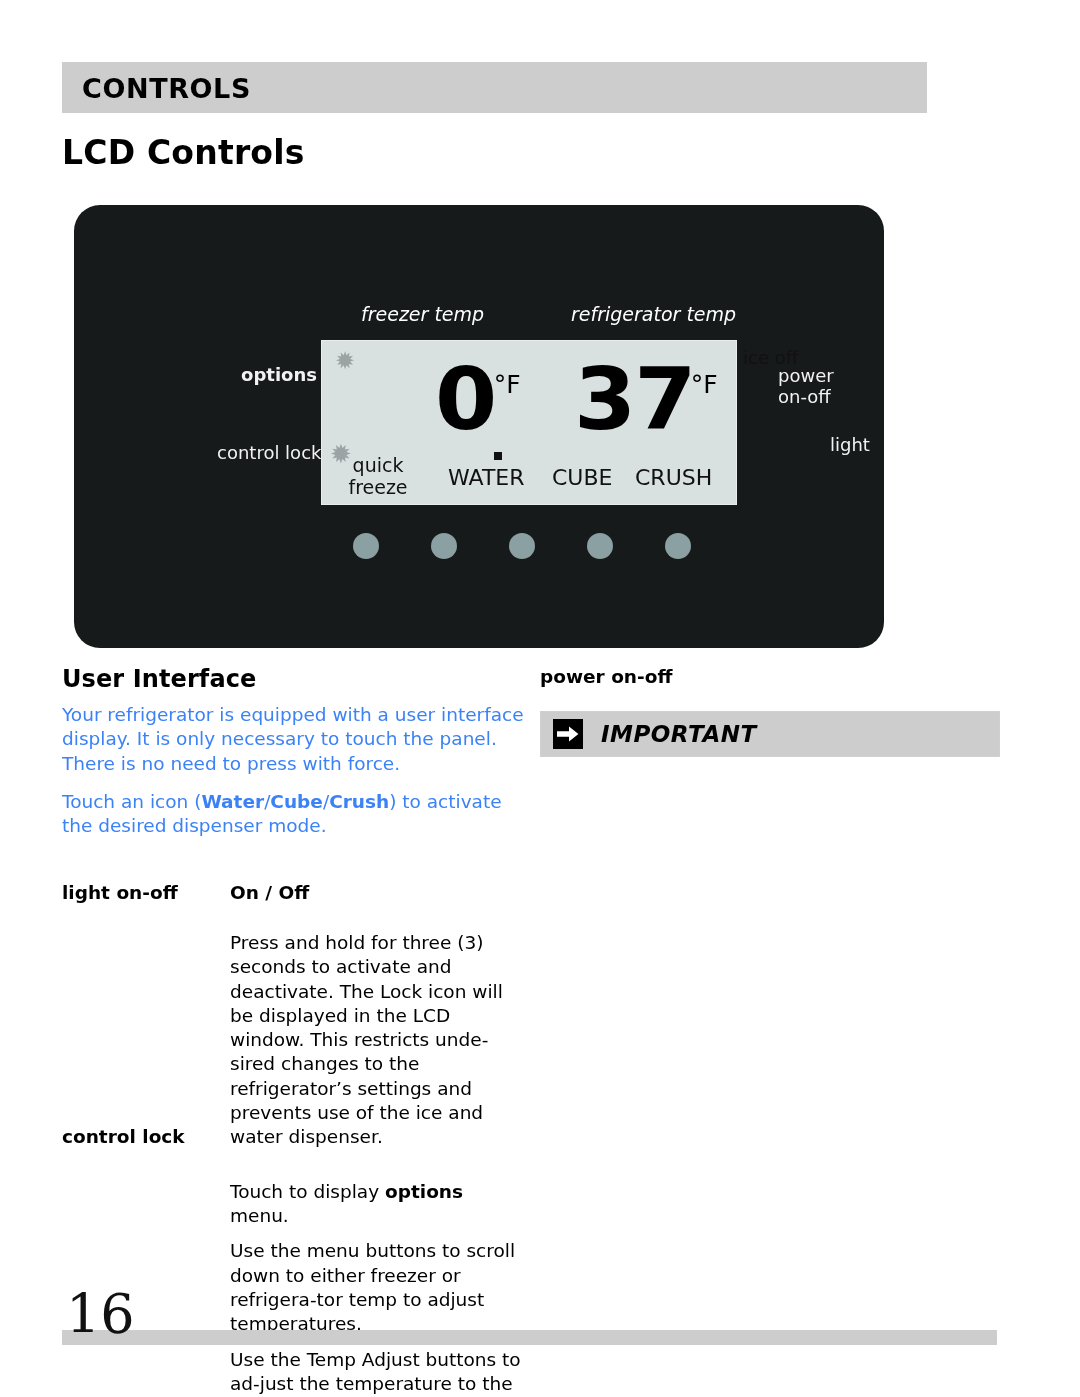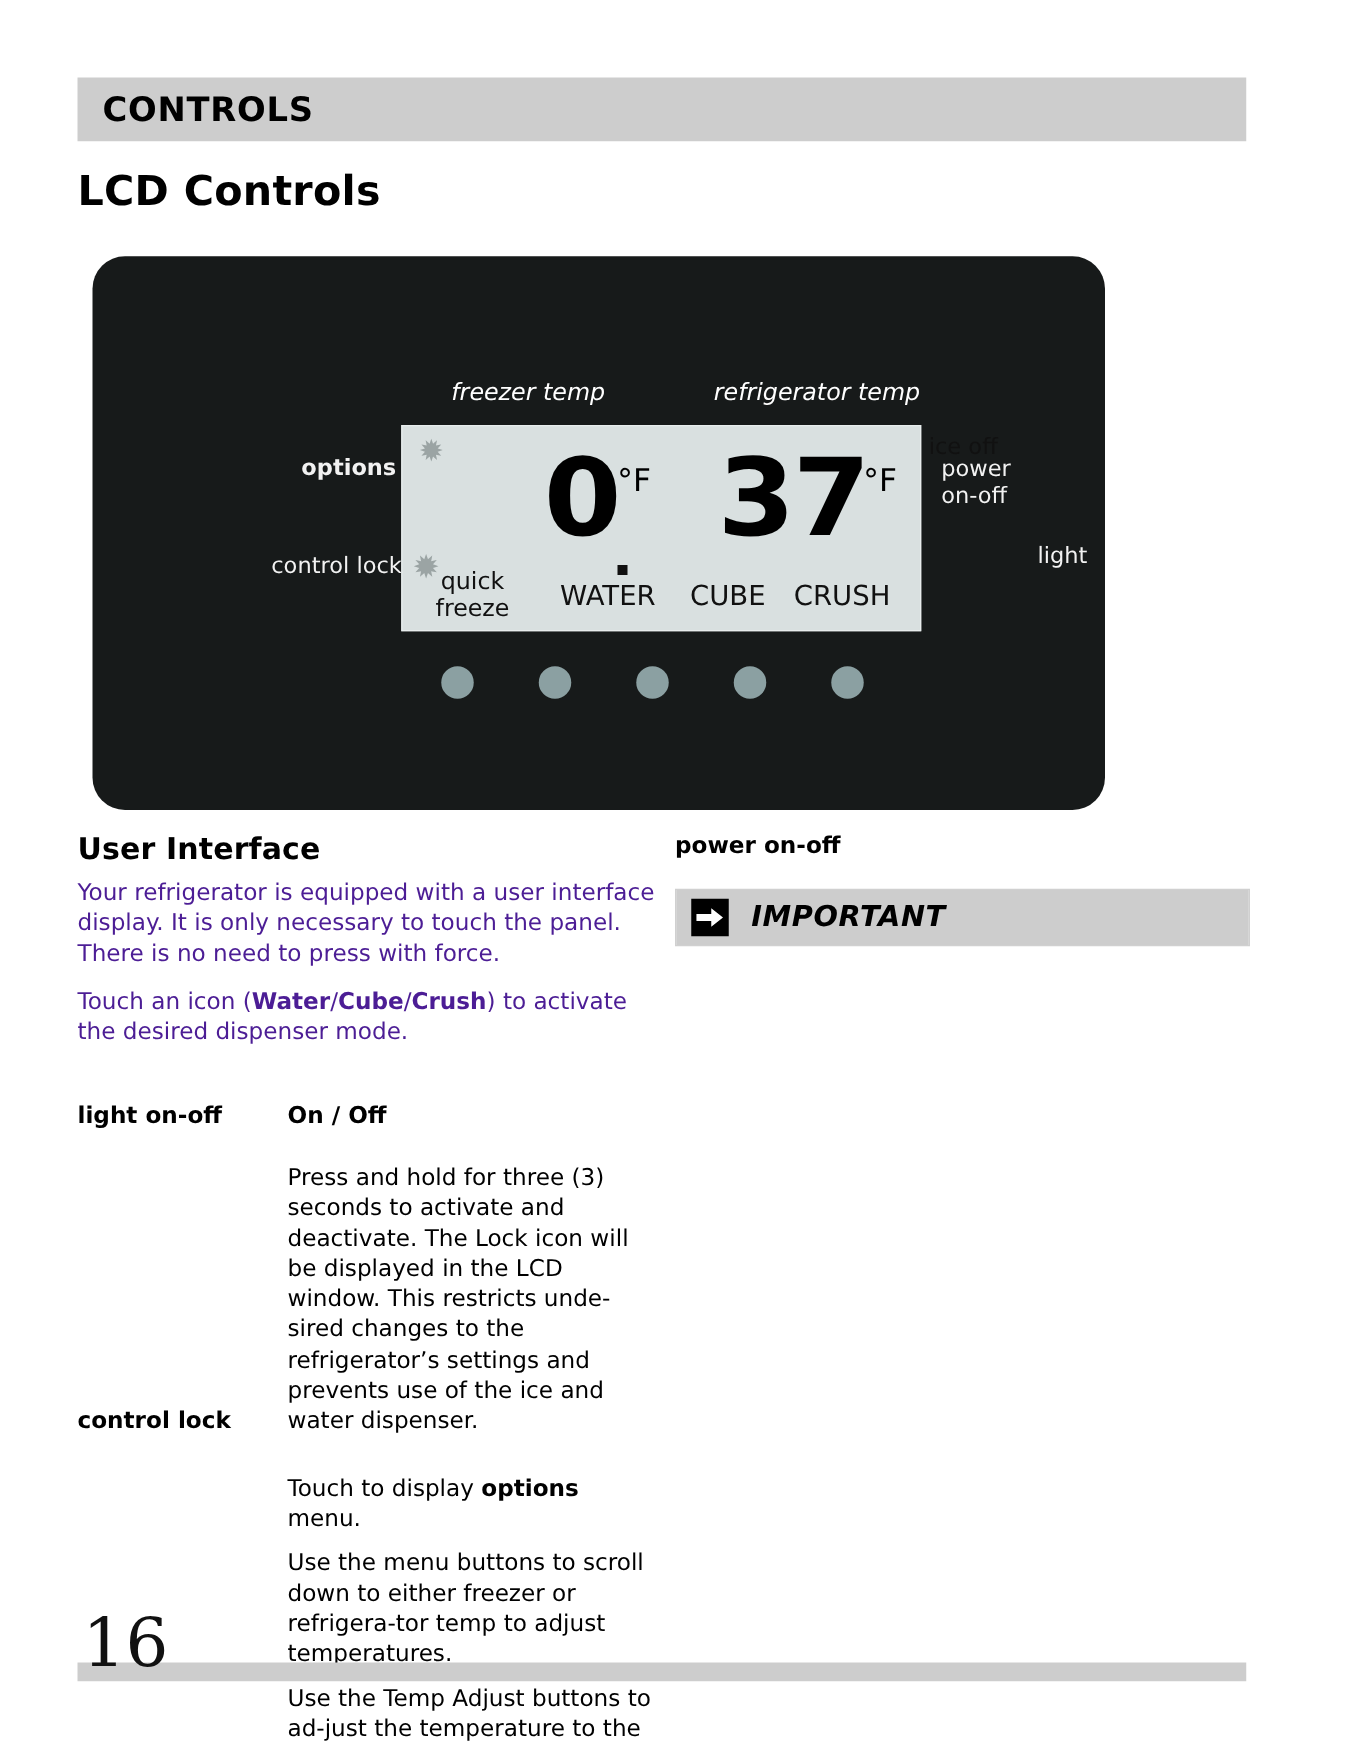--- a/index.html
+++ b/index.html
@@ -14,21 +14,21 @@
     font-family: "DejaVu Sans", "Liberation Sans", sans-serif;
     color: #000000;
     overflow: hidden;
   }
 
   
   .section-bar {
     position: absolute;
     left: 62px;
     top: 62px;
-    width: 935px;
+    width: 865px;
     height: 51px;
     background: #cdcdcd;
   }
   .section-bar-title {
     position: absolute;
     left: 20px;
     top: 50%;
     transform: translateY(-50%);
     font-size: 27px;
     font-weight: bold;
@@ -79,21 +79,21 @@
     width: 90px;
     text-align: right;
     font-weight: bold;
   }
   .lbl-controllock {
     left: 143px; top: 237px;
     width: 100px;
     text-align: right;
   }
   .lbl-power {
-    left: 679px; top: 160px;
+    left: 704px; top: 160px;
   }
   .lbl-light {
     left: 708px; top: 229px; margin-left: 48px;
   }
 
   
   .lcd {
     position: absolute;
     left: 247px;
     top: 135px;
@@ -217,21 +217,21 @@
     margin: 0 0 10px 0;
     font-size: 24px;
     font-weight: bold;
     letter-spacing: 0.1px;
   }
 
   p.body {
     margin: 0 0 14px 0;
     font-size: 18.5px;
     line-height: 1.315;
-    color: #4c1d95;
+    color: #3b82f6;
   }
   p.body:last-child { margin-bottom: 0; }
 
   
   .defrow {
     display: flex;
     align-items: flex-end;
     margin-top: 24px;
   }
   .defrow .term {

